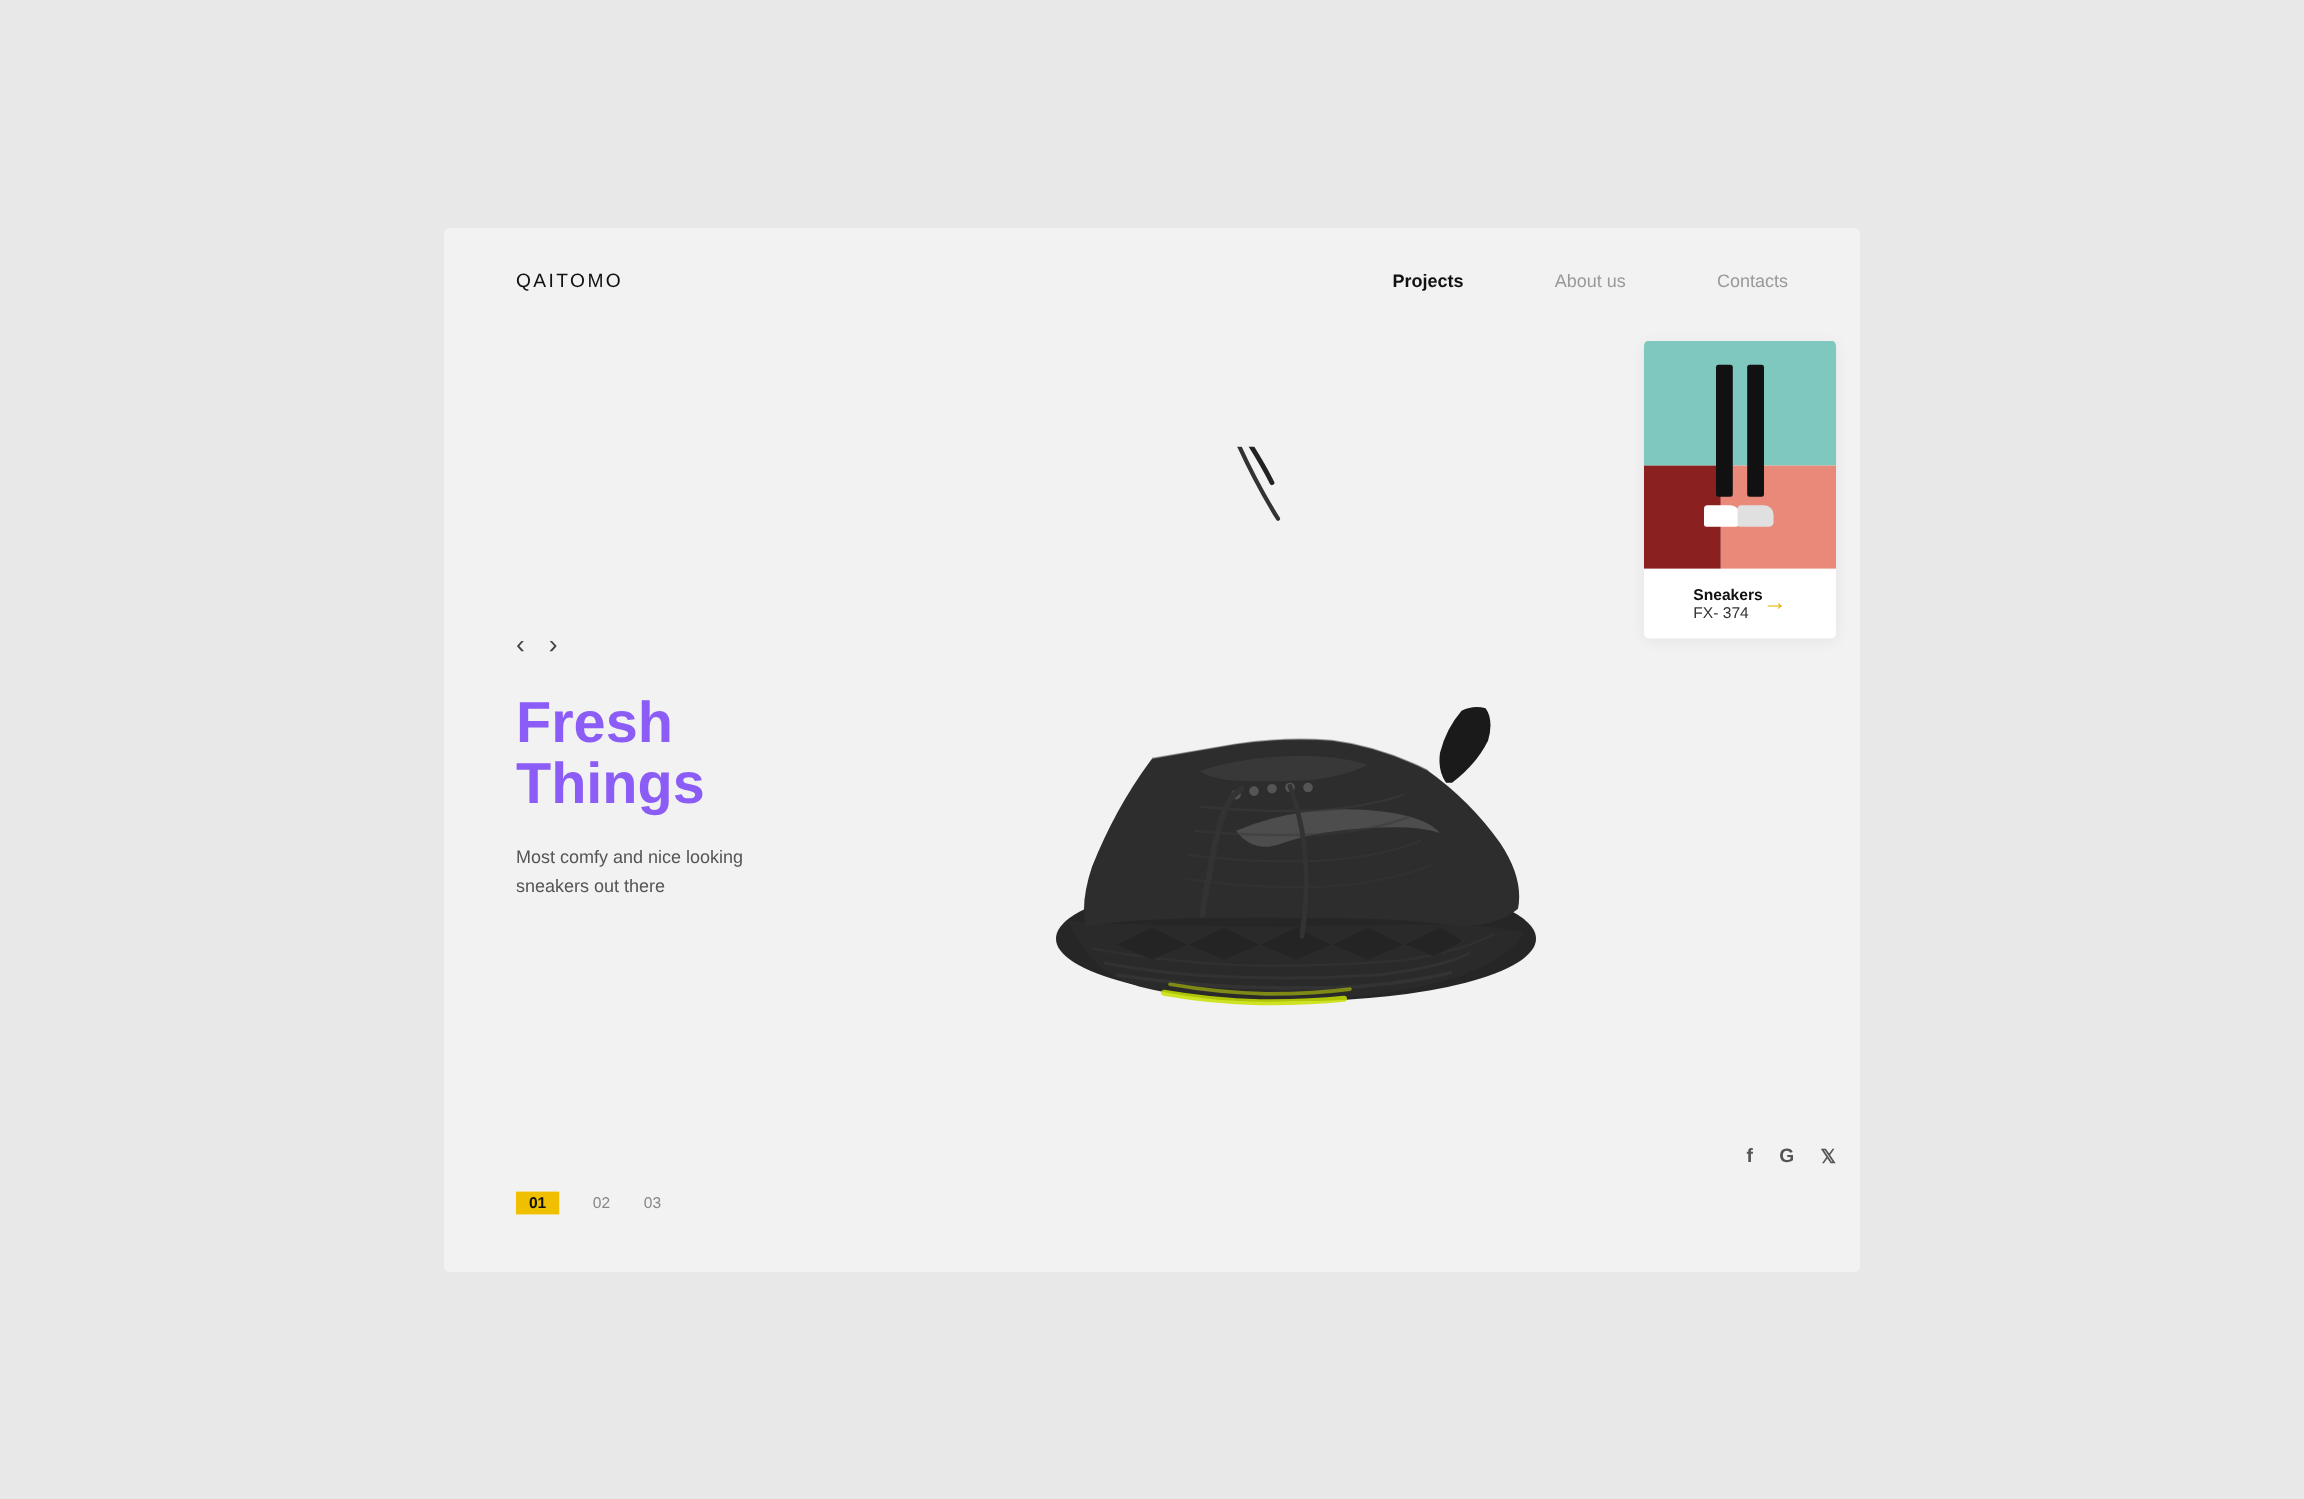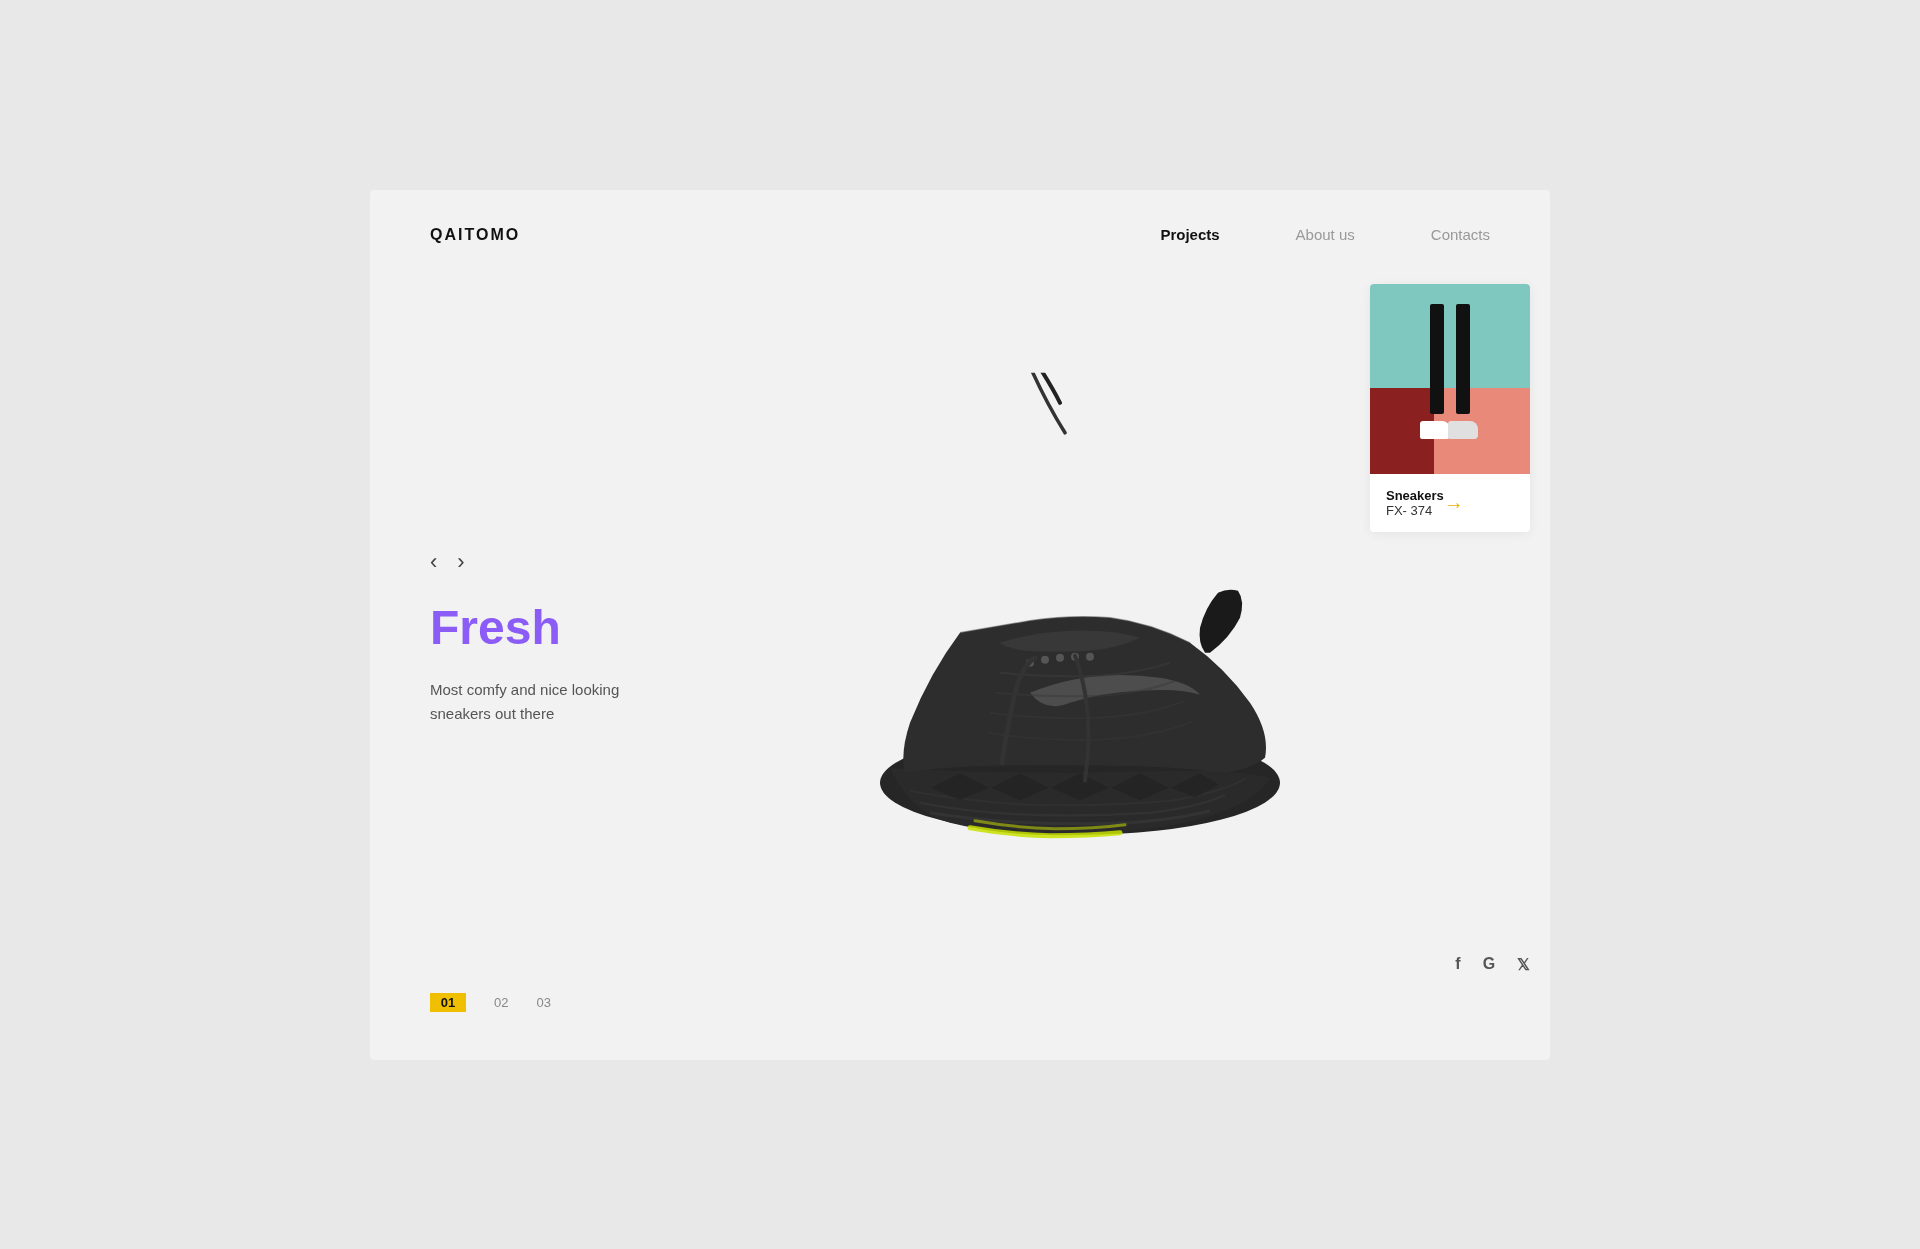--- a/index.html
+++ b/index.html
@@ -27,21 +27,21 @@
       display: flex;
       align-items: center;
       justify-content: space-between;
       padding: 36px 60px 0 60px;
       position: relative;
       z-index: 10;
     }
 
     .logo {
       font-size: 16px;
-      font-weight: 700;
+      font-weight: 400;
       letter-spacing: 2px;
       color: #111;
     }
 
     .nav {
       display: flex;
       gap: 76px;
       align-items: center;
     }
 
@@ -223,21 +223,21 @@
       width: 30px;
       height: 18px;
       background: #e0e0e0;
       border-radius: 3px 8px 4px 2px;
     }
 
     .product-card-info {
       padding: 14px 16px 14px 16px;
       display: flex;
       align-items: center;
-      justify-content: flex-start;
+      justify-content: center;
     }
 
     .product-card-text {}
 
     .product-card-name {
       font-size: 13px;
       font-weight: 600;
       color: #111;
     }
 
@@ -318,21 +318,21 @@
   </header>
 
   <div class="main">
 
     <div class="left-panel">
       <div class="nav-arrows">
         <button class="arrow-btn">‹</button>
         <button class="arrow-btn">›</button>
       </div>
       <h1 class="hero-title">
-        <span>Fresh</span><br>
+        <span>Fresh</span><br><span>Things</span>
       </h1>
       <p class="hero-description">Most comfy and nice looking sneakers out there</p>
     </div>
 
     <div class="shoe-area">
       <div class="shoe-main">
         <svg width="500" height="480" viewBox="0 0 500 480" xmlns="http://www.w3.org/2000/svg">
 
           <path d="M230 30 Q220 10 200 -20 Q185 -45 180 -70" stroke="#222" stroke-width="4" fill="none" stroke-linecap="round"></path>
           <path d="M200 -20 Q170 -30 155 -50" stroke="#222" stroke-width="3" fill="none" stroke-linecap="round"></path>

